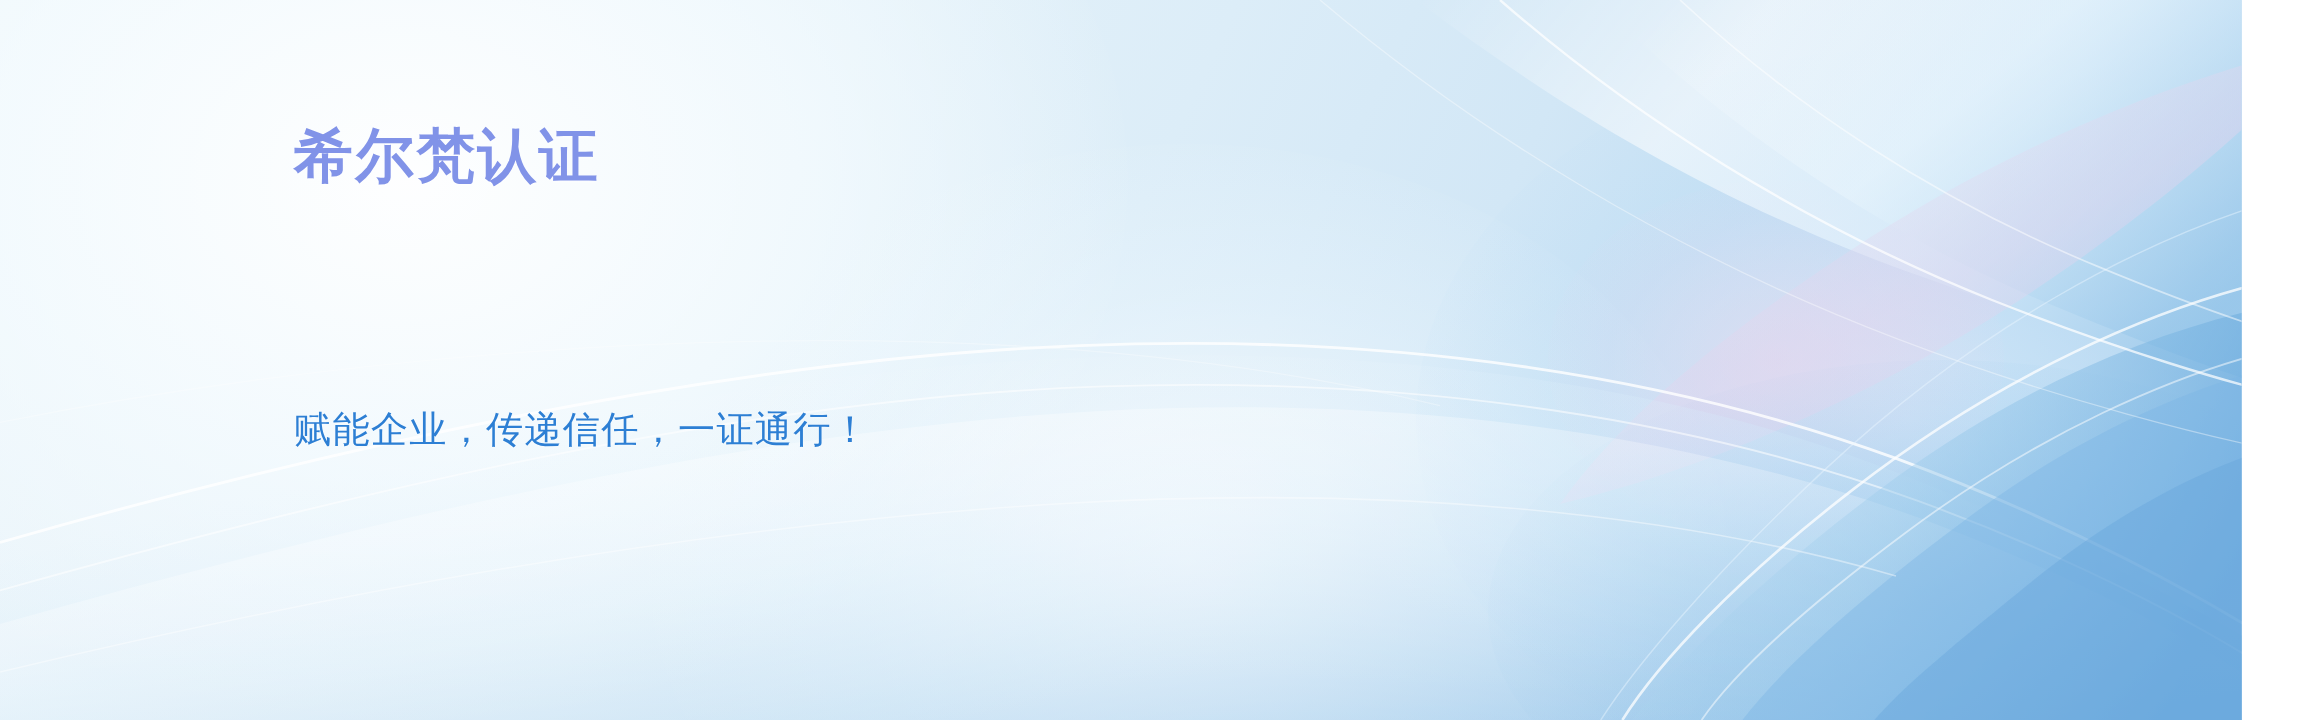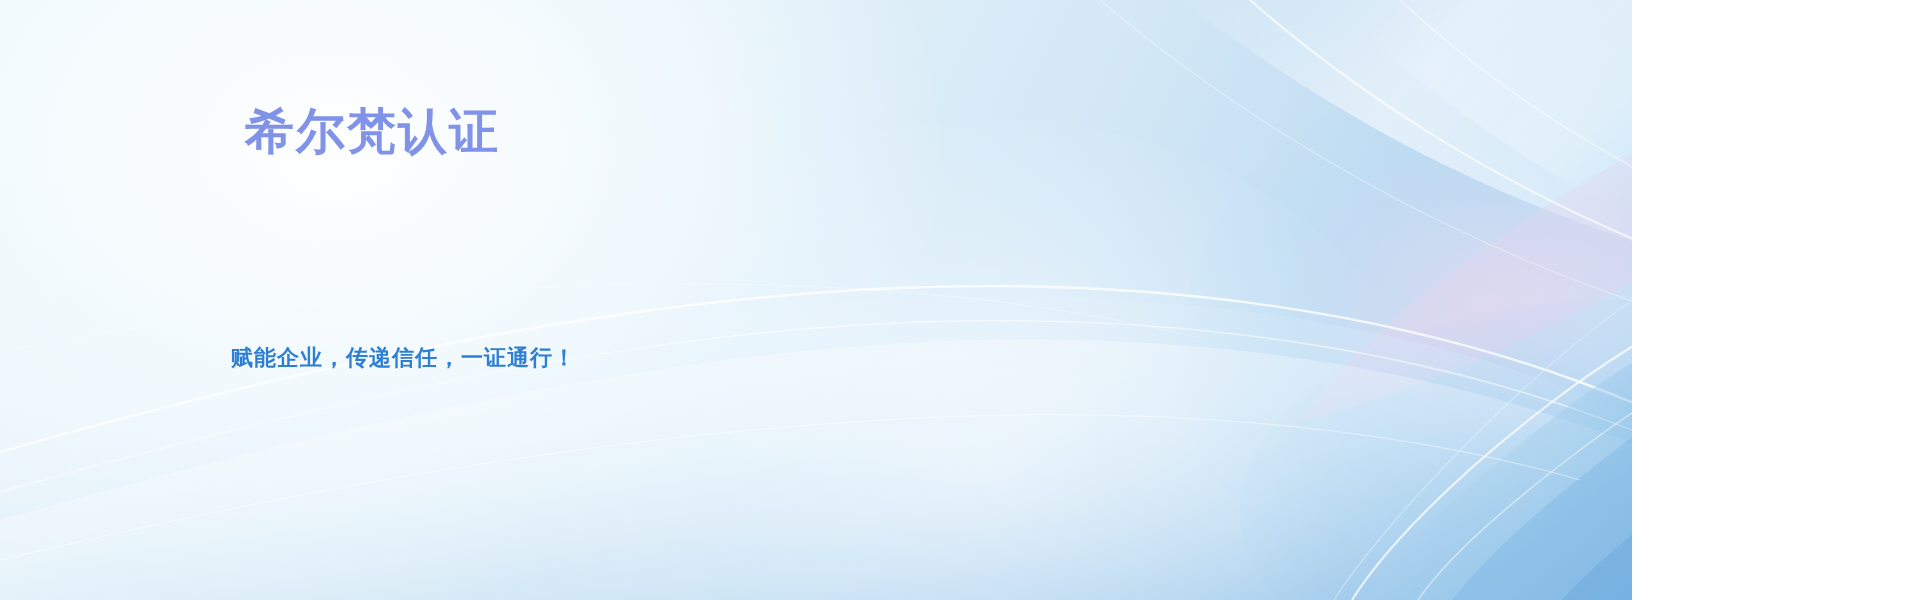--- a/index.html
+++ b/index.html
@@ -2,21 +2,21 @@
 <html><head>
 <meta charset="utf-8">
 <style>
   html, body {
     margin: 0;
     padding: 0;
     background: #ffffff;
   }
   #banner {
     position: relative;
-    width: 1632px;
+    width: 1868px;
     height: 600px;
     overflow: hidden;
     font-family: "Liberation Sans", "DejaVu Sans", sans-serif;
     background: linear-gradient(115deg,
         #eef7fb 0%,
         #e8f3fa 18%,
         #e3f1f9 34%,
         #dcedf8 48%,
         #d2e7f6 62%,
         #c3def3 74%,
@@ -102,26 +102,26 @@
   .headline-2 {
     background-image: linear-gradient(92deg, #7b8ee9 0%, #6585ea 32%, #4f7fe6 66%, #3f7ae2 100%);
     -webkit-background-clip: text;
     background-clip: text;
     color: #5b83e8;
     -webkit-text-fill-color: transparent;
     text-shadow: none;
   }
   .subtitle {
     position: absolute;
-    left: 231px;
+    left: 245px;
     top: 336px;
     margin: 0;
     z-index: 20;
-    font-weight: 700;
-    font-size: 22px;
+    font-weight: 400;
+    font-size: 31px;
     line-height: 44px;
     letter-spacing: 1px;
     color: #2d7fd4;
     white-space: nowrap;
     text-shadow: 0 1px 2px rgba(255,255,255,0.5);
   }
 </style>
 </head>
 <body>
 

